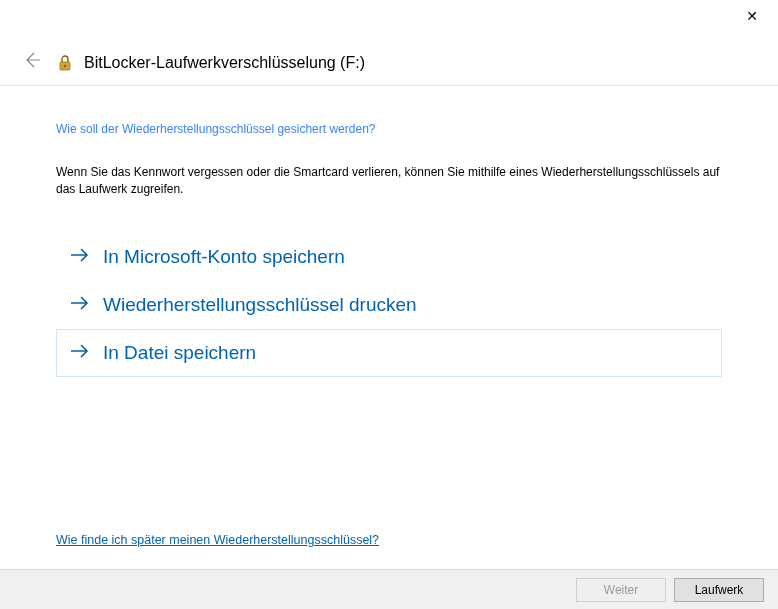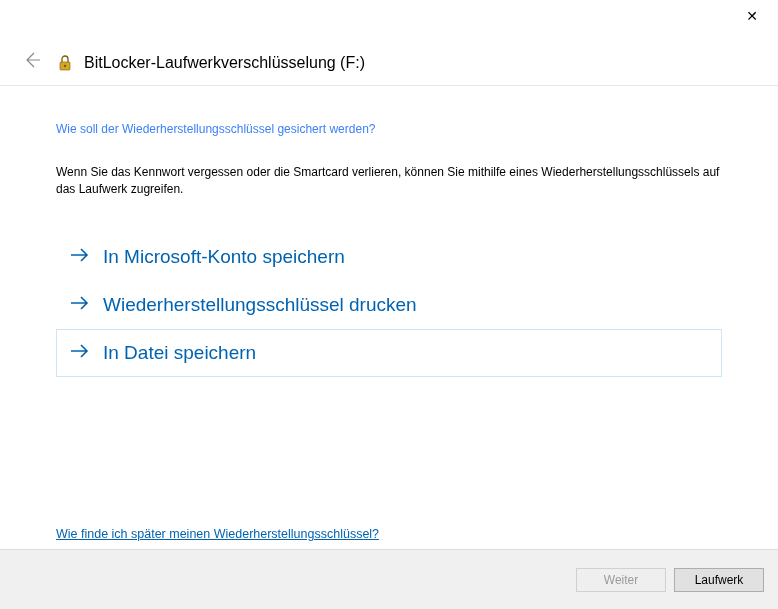--- a/index.html
+++ b/index.html
@@ -83,32 +83,32 @@
       font-size: 20px;
       line-height: 1;
     }
     .opt-label {
       color: #0063b1;
       font-size: 19px;
     }
     .help-link {
       position: absolute;
       left: 56px;
-      bottom: 68px;
+      bottom: 62px;
       color: #0063b1;
       font-size: 12.5px;
       text-decoration: underline;
       cursor: pointer;
     }
     .footer {
       position: absolute;
       bottom: 0;
       left: 0;
       right: 0;
-      height: 60px;
+      height: 40px;
       background: #f0f0f0;
       border-top: 1px solid #dcdcdc;
       display: flex;
       justify-content: flex-end;
       align-items: center;
       padding-right: 14px;
       gap: 8px;
     }
     .btn {
       min-width: 90px;

